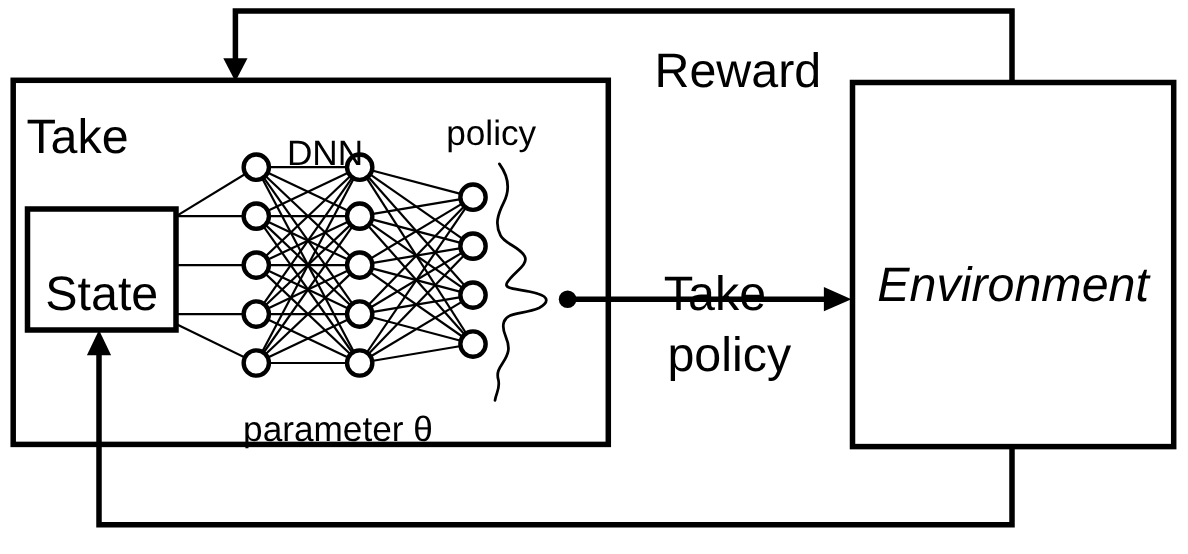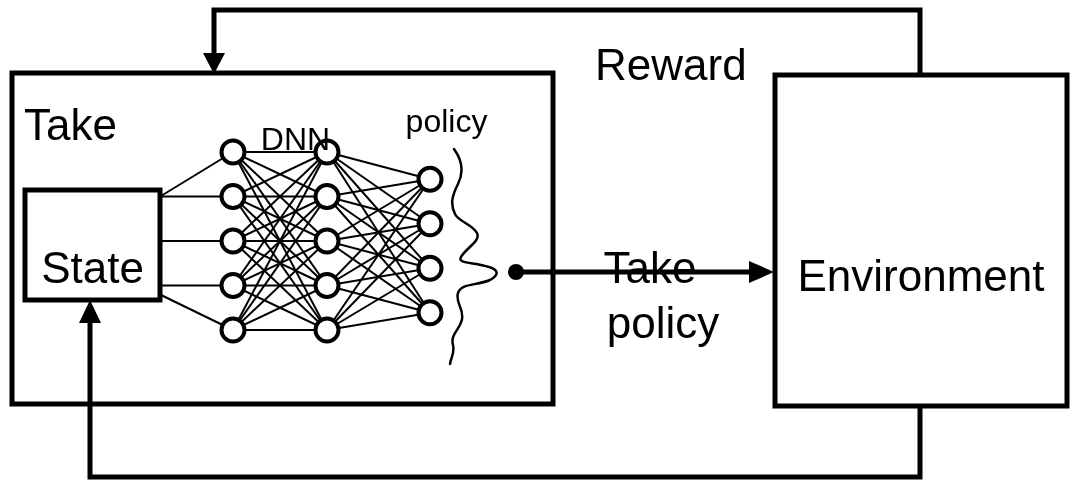--- a/index.html
+++ b/index.html
@@ -122,26 +122,27 @@
     <polygon class="head" points="203,53 225,53 214,74"></polygon>
 
     <polyline class="wire" points="920,404 920,477 90,477 90,320"></polyline>
     <polygon class="head" points="79,323 101,323 90,300"></polygon>
   </svg>
 
   <div class="label big" style="left:24px; top:77px;">Take</div>
 
   <div class="label big center" style="left:25px; top:220px; width:135px;">State</div>
 
-  <div class="label big center" style="left:775px; top:228px; width:292px;">Environment</div>
+  <div class="label big center" style="left:775px; top:212px; width:292px;font-style:italic;">Environment</div>
 
   <div class="label big" style="left:595px; top:17px;">Reward</div>
 
   <div class="label big center" style="left:585px; top:220px; width:130px;">Take</div>
   <div class="label big center" style="left:593px; top:275px; width:140px;">policy</div>
 
 
   <div class="label med center" style="left:248px; top:97px; width:95px;">DNN</div>
 
   <div class="label med center" style="left:390px; top:79px; width:113px;text-align:center;">policy</div>
 
 
+  <div class="label med" style="left:221px; top:348px;">parameter θ</div>
 </div>
 
 </body></html>

